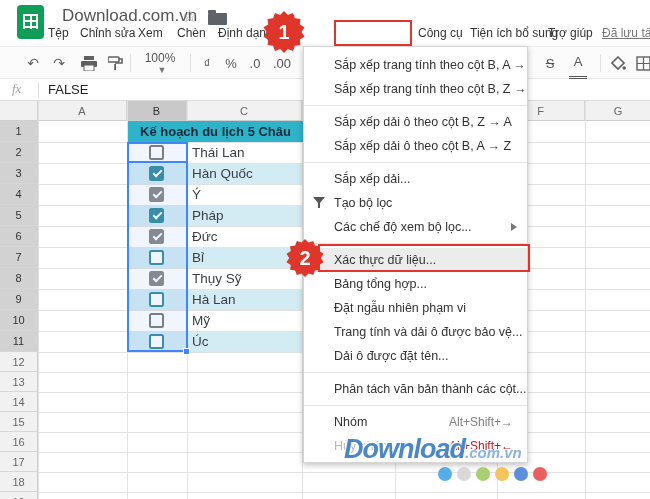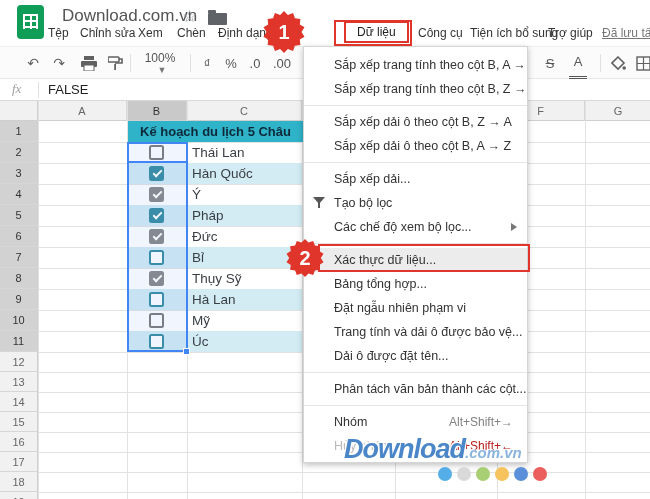--- a/index.html
+++ b/index.html
@@ -111,21 +111,20 @@
       </div>
     <div class="abs doc-title">Download.com.vn</div>
     <div class="abs star">☆</div>
     <div class="abs folder"></div>
     <div class="abs menubar" id="menubar">
         <div class="mitem" style="left: 48px;">Tệp</div>
         <div class="mitem" style="left: 80px;">Chỉnh sửa</div>
         <div class="mitem" style="left: 138px;">Xem</div>
         <div class="mitem" style="left: 177px;">Chèn</div>
         <div class="mitem" style="left: 218px;">Định dạng</div>
-        <div class="mitem active" style="left: 344px;">Dữ liệu</div>
         <div class="mitem" style="left: 418px;">Công cụ</div>
         <div class="mitem" style="left: 470px;">Tiện ích bổ sung</div>
         <div class="mitem" style="left: 548px;">Trợ giúp</div>
       </div>
   </div>
   <div class="abs saved-link">Đã lưu tất cả th</div>
 
   <div class="abs toolbar">
     <div class="tb" style="left:22px;width:22px;">↶</div>
     <div class="tb" style="left:48px;width:22px;">↷</div>

